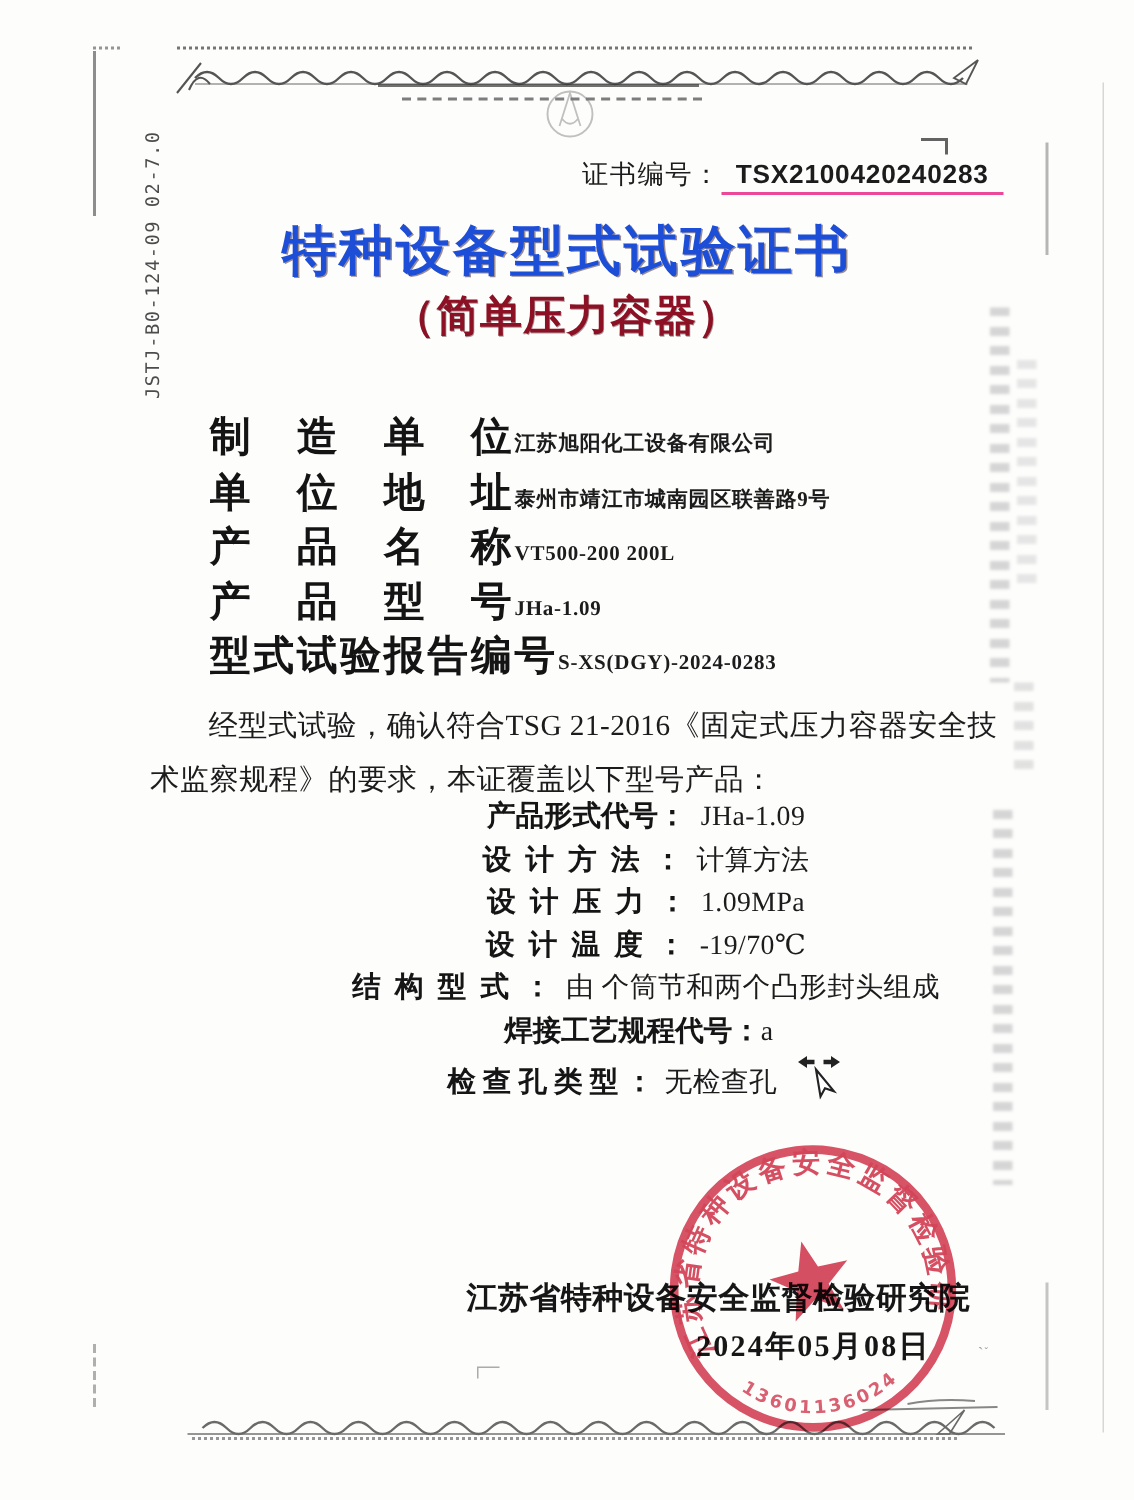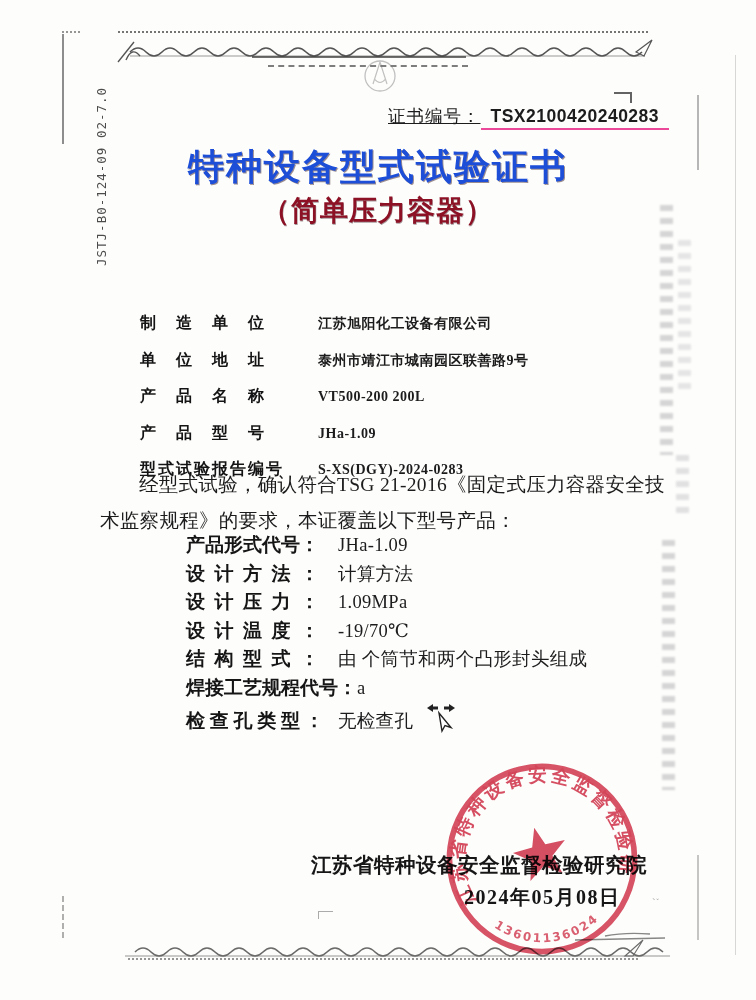--- a/index.html
+++ b/index.html
@@ -33,36 +33,36 @@
   .bleed-d{top:240px;left:678px;height:150px;opacity:.6;}
   .emblem{position:absolute;top:52px;left:360px;opacity:.45;}
   .margin-code{
     position:absolute;top:266px;left:94px;width:175px;
     transform:rotate(-90deg);transform-origin:0 0;
     font-family:"DejaVu Sans Mono","Liberation Mono",monospace;
     font-size:12.5px;color:#2e2e2e;letter-spacing:1px;opacity:.85;white-space:nowrap;
   }
   
   .cert-row{position:absolute;top:104px;left:388px;font-size:17.5px;white-space:nowrap;}
-  .cert-row .lab{letter-spacing:1px;text-decoration:underline;}
+  .cert-row .lab{letter-spacing:1px;}
   .cert-row .val{display:inline-block;padding:0 10px 1px 10px;border-bottom:2px solid #ec4899;
     font-weight:600;letter-spacing:.5px;font-family:Liberation Sans, sans-serif;}
   .doc-title{position:absolute;top:143px;left:0;width:756px;text-align:center;
     font-size:36px;font-weight:700;letter-spacing:2px;color:#1d4ed8;
     text-shadow:1px 1px 0 rgba(35,5,12,.45);}
   .doc-subtitle{position:absolute;top:192px;left:0;width:756px;text-align:center;
     font-size:28px;font-weight:600;letter-spacing:1px;color:#8d1124;
     text-shadow:.5px .5px 0 rgba(35,5,12,.4);}
   .info-rows{position:absolute;top:273px;left:140px;width:472px;}
   .info-row{display:flex;align-items:baseline;height:23px;margin-bottom:13.5px;}
-  .info-label{flex:0 0 178px;font-size:16px;font-weight:700;letter-spacing:2px;white-space:pre;color:#141414;margin-top:40px;}
+  .info-label{flex:0 0 178px;font-size:27px;font-weight:700;letter-spacing:2px;white-space:pre;color:#141414;}
   .info-value{flex:1;font-size:14px;font-weight:700;letter-spacing:.5px;}
   .body-para{position:absolute;top:467px;left:100px;width:565px;
     font-size:19.5px;line-height:36px;text-indent:2em;letter-spacing:.3px;font-weight:500;}
-  .specs{position:absolute;top:531px;left:186px;width:480px;}
+  .specs{position:absolute;top:531px;left:186px;width:480px;text-align:center;}
   .spec-line{height:28.6px;line-height:28.6px;font-size:19px;white-space:nowrap;}
   .spec-label{display:inline-block;min-width:152px;white-space:pre;font-weight:600;color:#151515;}
   .spec-value{font-size:18.5px;font-weight:500;letter-spacing:.3px;}
   .cursor-artifact{display:inline-block;vertical-align:-6px;margin-left:8px;}
   .org-line{position:absolute;top:851px;left:311px;font-size:20.5px;font-weight:600;letter-spacing:.5px;color:#161616;white-space:nowrap;}
   .date-line{position:absolute;top:884px;left:464px;font-size:20px;font-weight:600;letter-spacing:1.5px;color:#161616;}
   .stamp{position:absolute;top:755px;left:438px;width:208px;height:208px;
     transform:rotate(-14deg);opacity:.88;mix-blend-mode:multiply;}
   .noise-mark{position:absolute;color:rgba(90,90,90,.55);font-size:11px;}
 </style>

